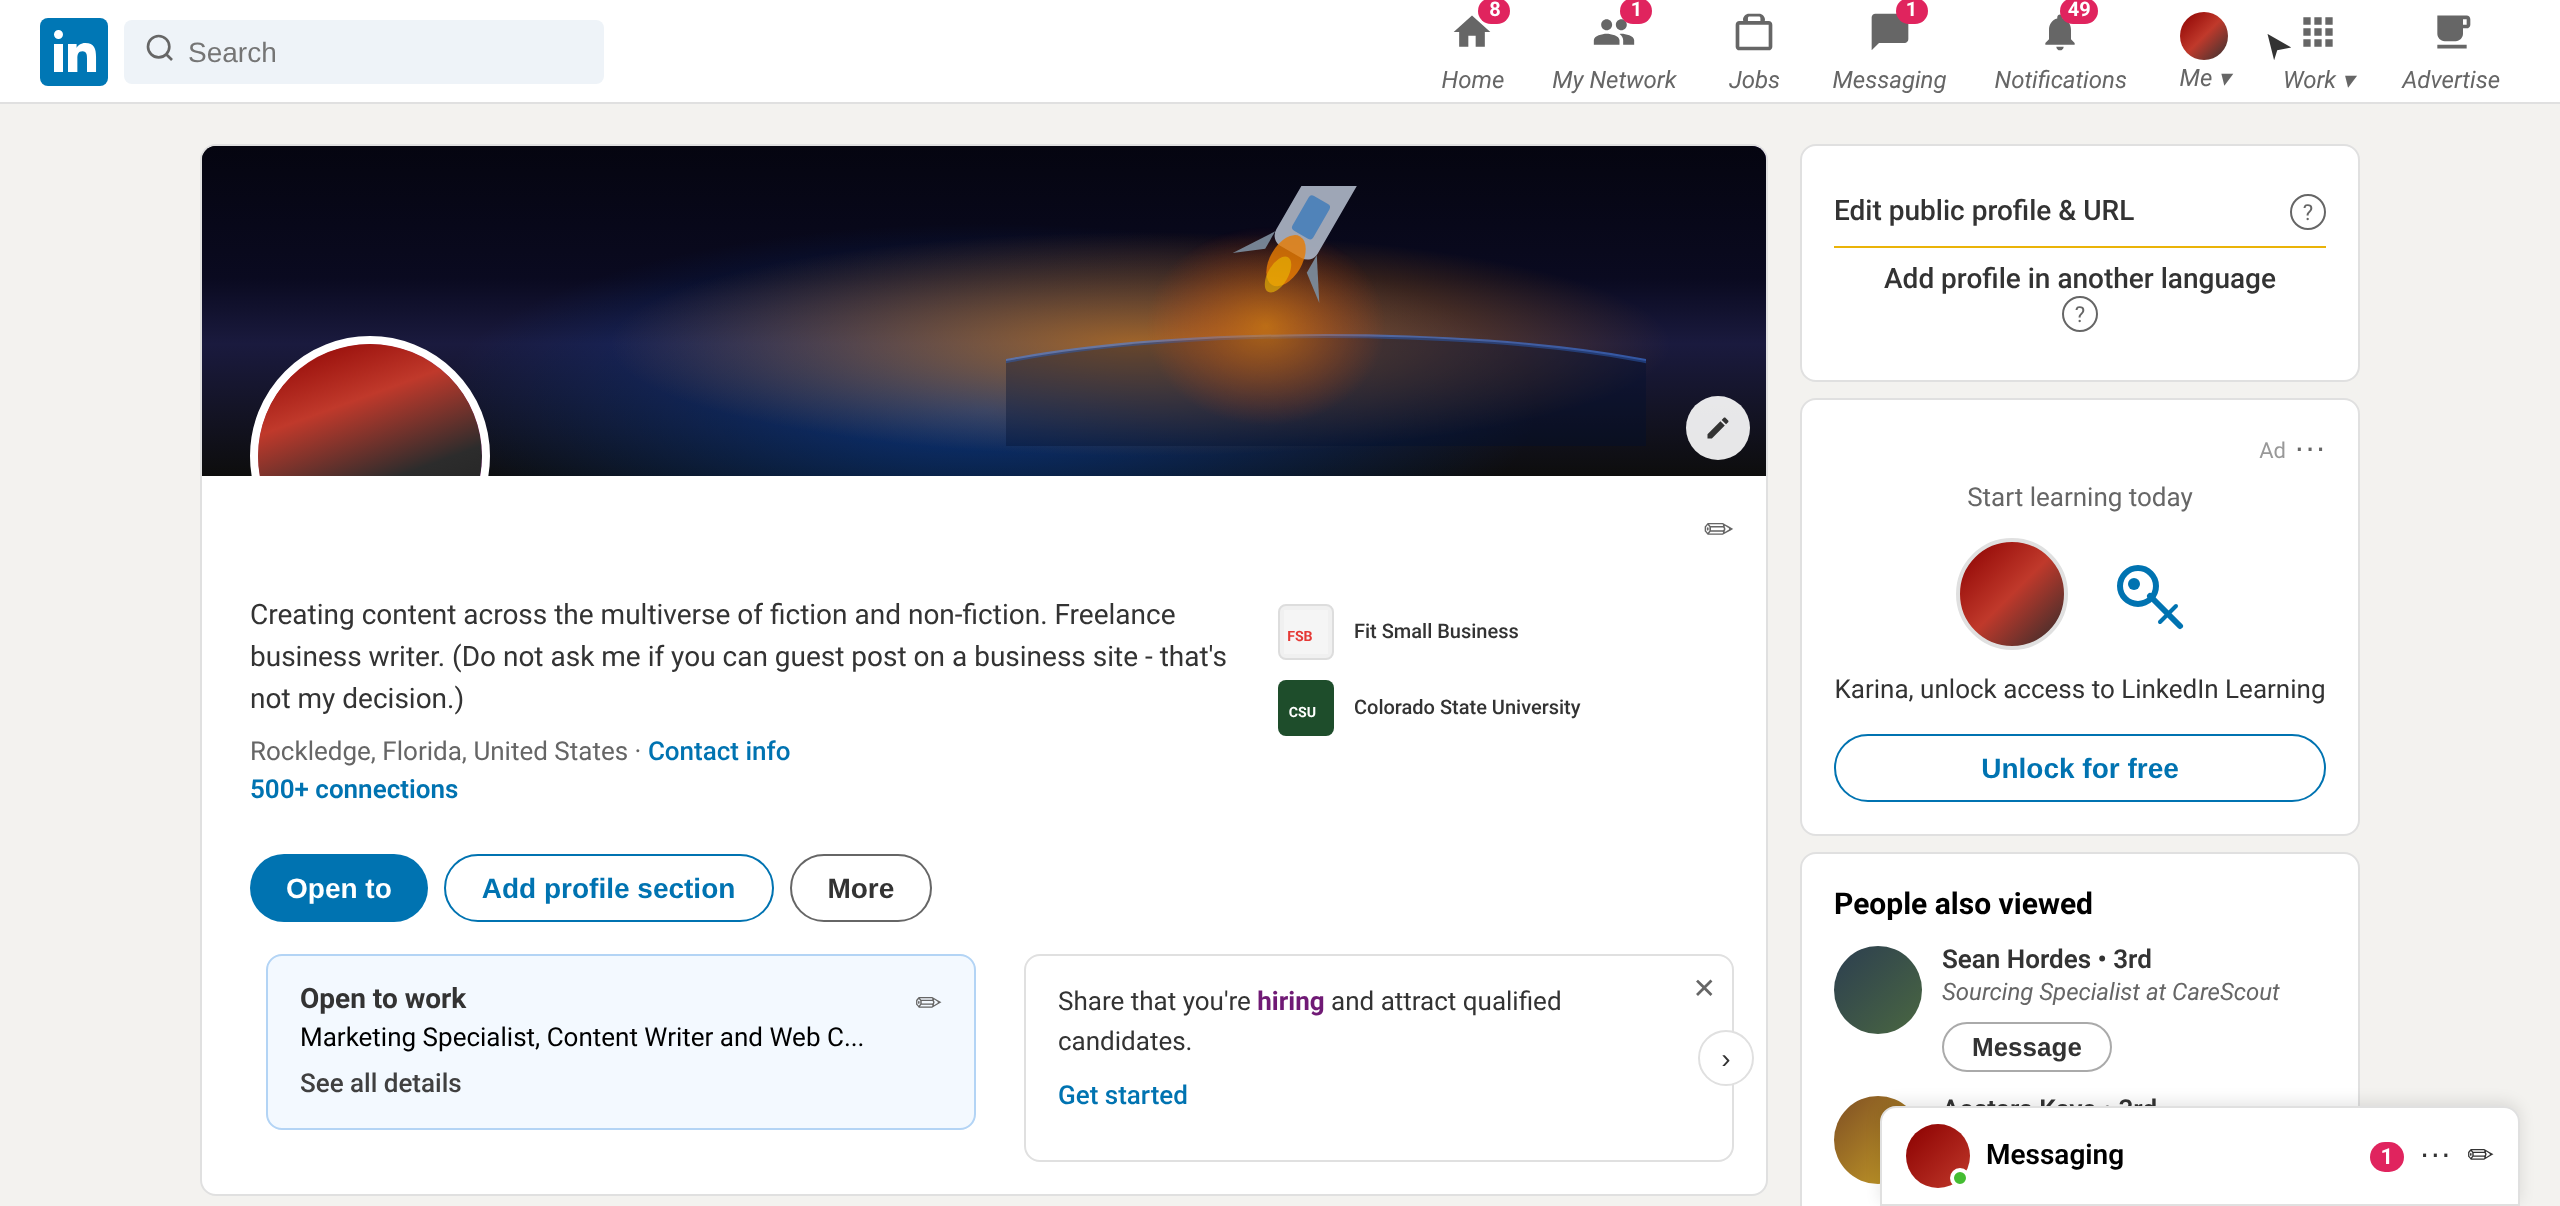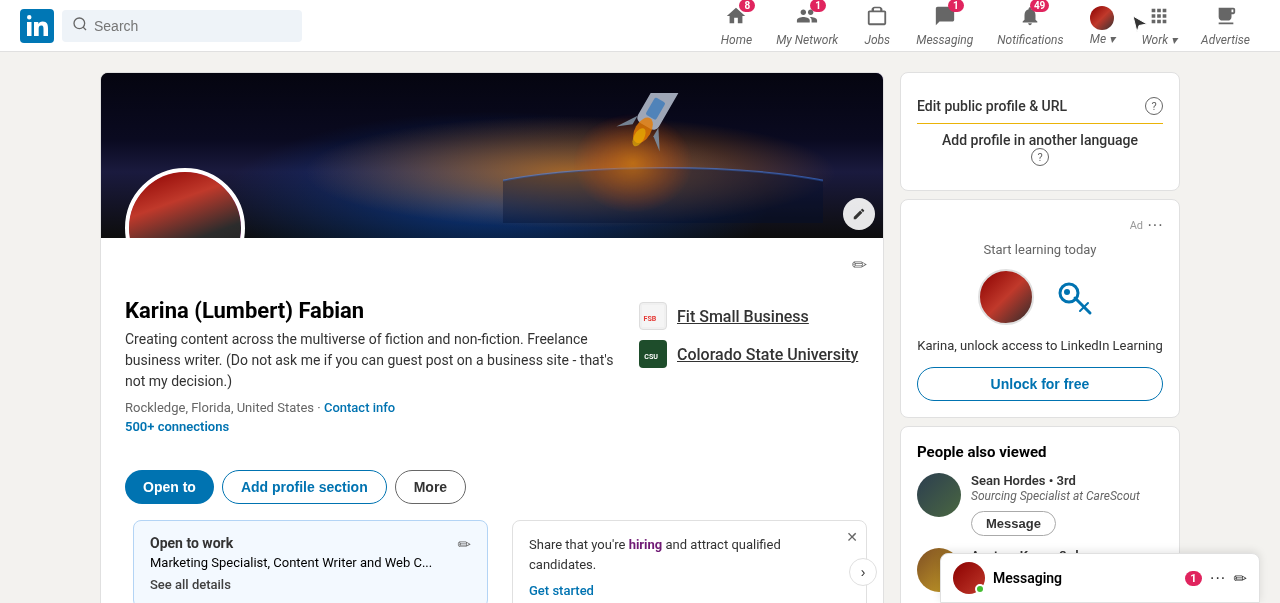--- a/index.html
+++ b/index.html
@@ -196,42 +196,42 @@
       cursor: pointer;
       font-size: 13px;
       font-weight: 500;
       text-decoration: none;
     }
     .connections-count {
       font-size: 13px;
       font-weight: 600;
       color: #0073b1;
       cursor: pointer;
-      margin-bottom: 12px;
+      margin-bottom: 0;
     }
     .company-row {
       display: flex;
       align-items: center;
       gap: 10px;
     }
     .company-logo {
       width: 28px;
       height: 28px;
       border-radius: 4px;
       background: #ddd;
       flex-shrink: 0;
       display: flex;
       align-items: center;
       justify-content: center;
       font-size: 10px;
       font-weight: 700;
     }
     .company-logo.fit { background: #f0f0f0; border: 1px solid #ddd; }
     .company-logo.csu { background: #1e4d2b; color: #fff; }
-    .company-name { font-size: 16px; color: #333; font-weight: 500; text-decoration: underline; }
+    .company-name { font-size: 10px; color: #333; font-weight: 500; }
 
     .profile-actions {
       padding: 8px 24px 16px;
       display: flex;
       gap: 8px;
       flex-wrap: wrap;
     }
     .btn-primary {
       background: #0073b1;
       color: #fff;
@@ -644,21 +644,20 @@
               <path d="M3 17.25V21h3.75L17.81 9.94l-3.75-3.75L3 17.25zM20.71 7.04c.39-.39.39-1.02 0-1.41l-2.34-2.34c-.39-.39-1.02-.39-1.41 0l-1.83 1.83 3.75 3.75 1.83-1.83z"></path>
             </svg>
         </button>
       </div>
 
       <div class="profile-info">
         <button class="profile-edit-btn">✏</button>
 
         <div style="display:flex; gap:20px; align-items:flex-start;">
           <div style="flex:1;">
-            <h1 class="profile-name">Karina (Lumbert) Fabian</h1>
             <p class="profile-bio">Creating content across the multiverse of fiction and non-fiction. Freelance business writer. (Do not ask me if you can guest post on a business site - that's not my decision.)</p>
             <p class="profile-location">
               <span>Rockledge, Florida, United States</span> · <a class="contact-link">Contact info</a>
             </p>
             <p class="connections-count">500+ connections</p>
           </div>
           <div style="display:flex;flex-direction:column;gap:10px;padding-top:4px;min-width:220px;">
             <div class="company-row">
               <div class="company-logo fit">
                 <svg width="22" height="22" viewBox="0 0 28 28">

